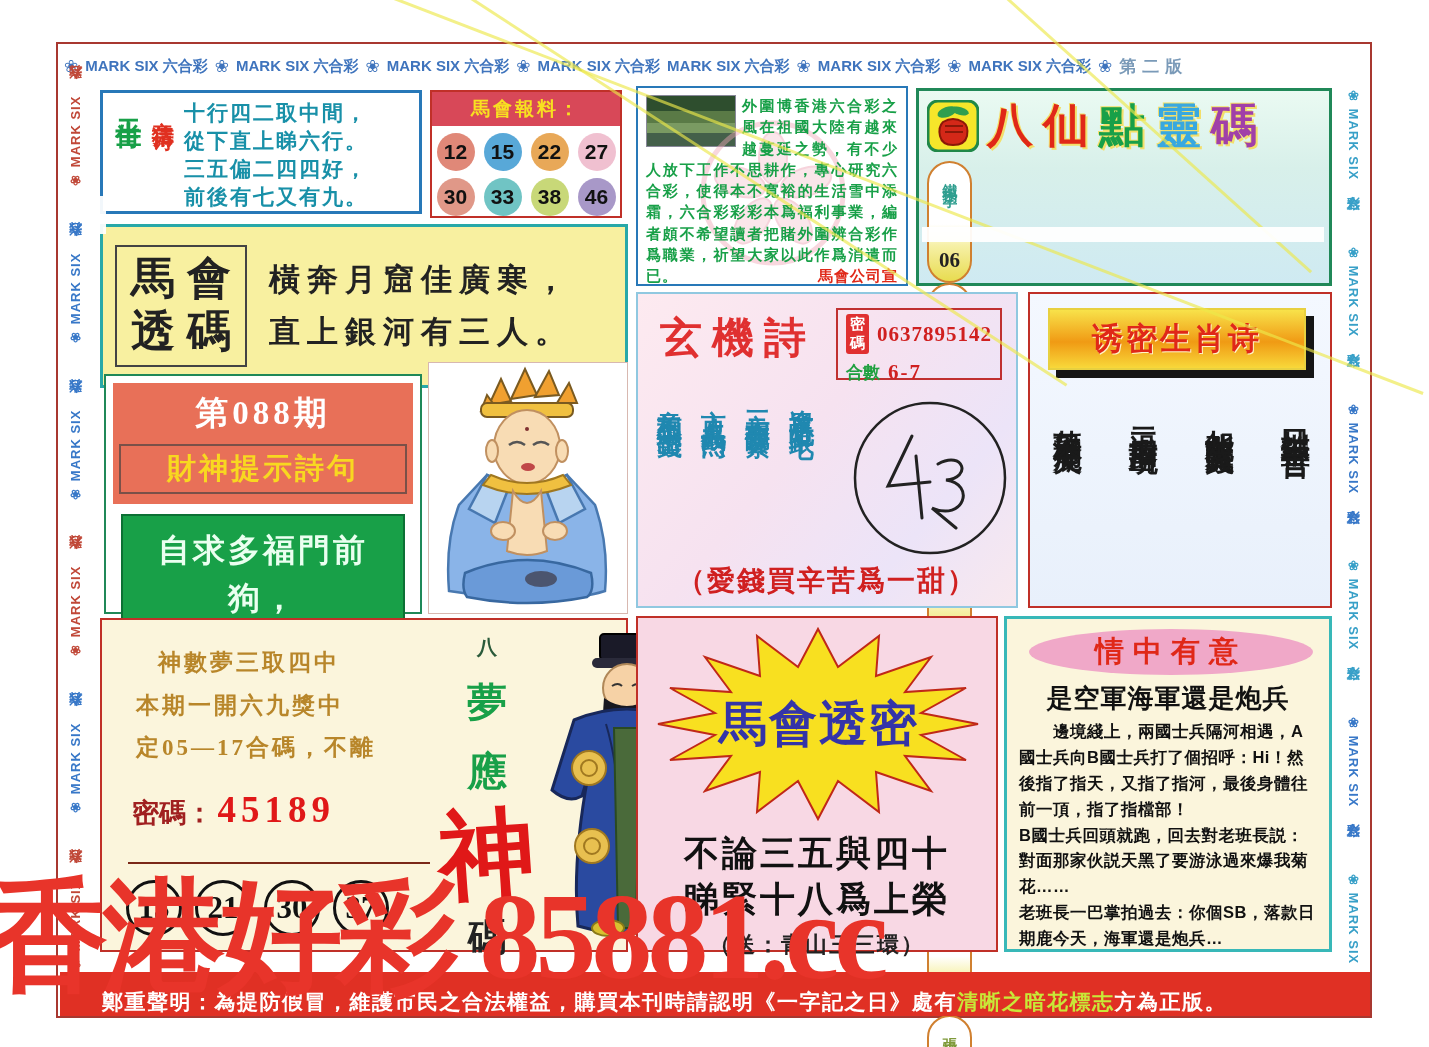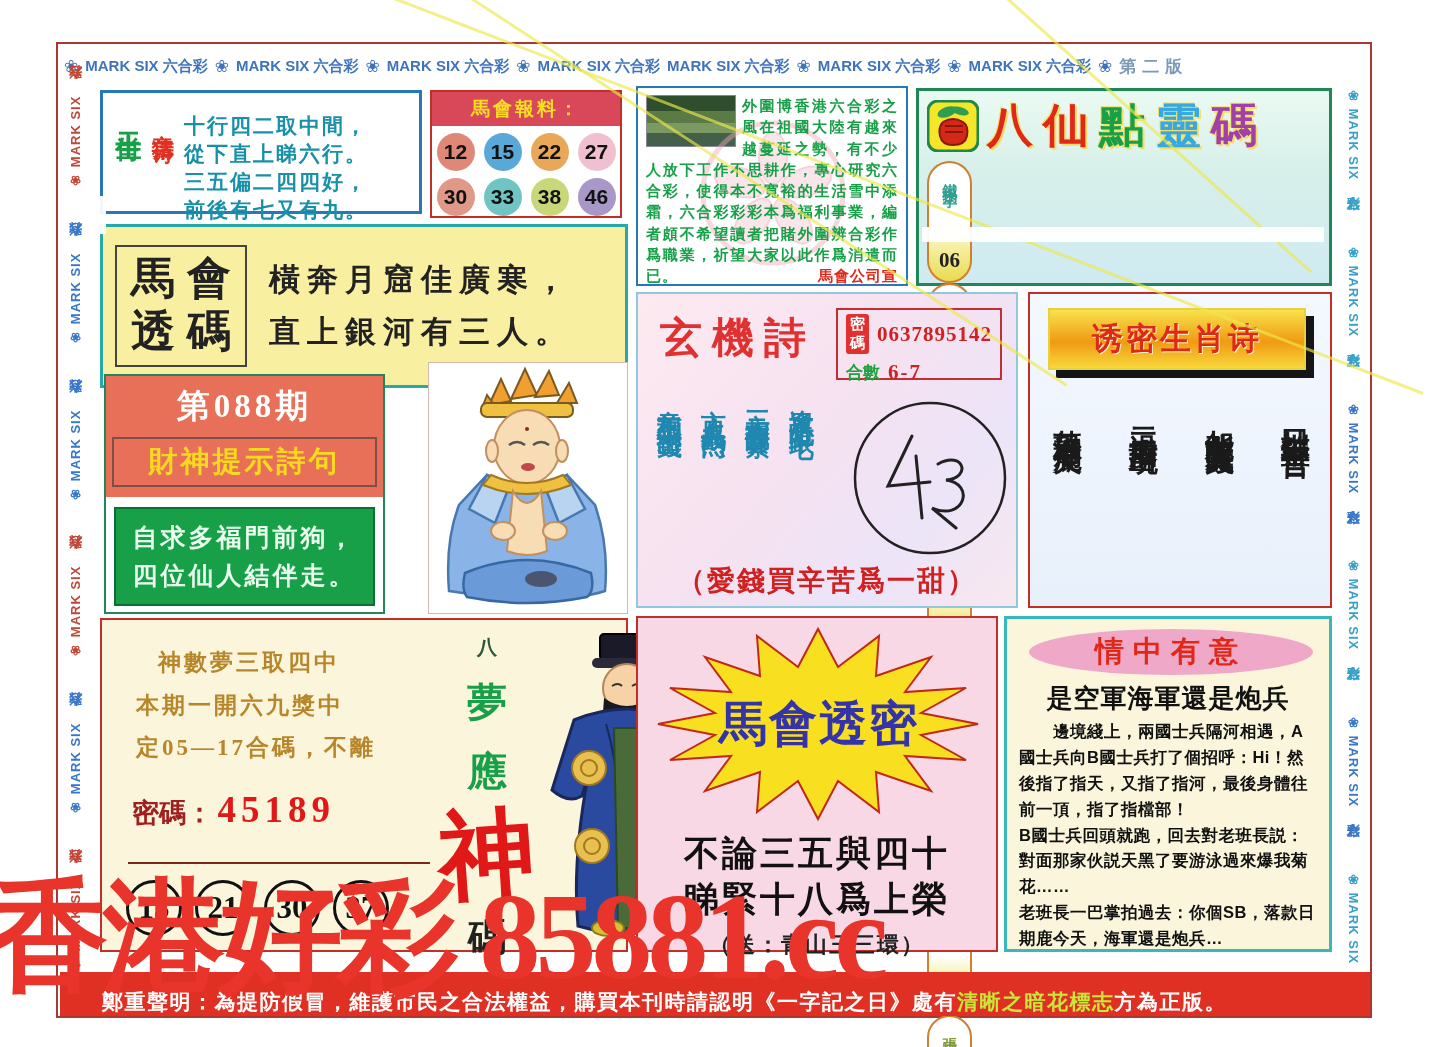--- a/index.html
+++ b/index.html
@@ -20,21 +20,21 @@
   
   .sideStrip { position:absolute; top:88px; width:34px; height:884px; display:flex; flex-direction:column; align-items:center; justify-content:space-between; }
   #stripL { left:59px; }
   #stripR { left:1336px; }
   .stripItem { writing-mode:vertical-rl; font-size:13px; font-weight:bold; letter-spacing:1px; white-space:nowrap; }
   #stripL .stripItem { transform:rotate(180deg); }
 
   .box { position:absolute; background:#fff; }
 
   
-  #zodiacBox { left:100px; top:90px; width:322px; height:124px; border:3px solid #2878b8; display:flex; padding:19px 8px; }
+  #zodiacBox { left:100px; top:90px; width:322px; height:124px; border:3px solid #2878b8; display:flex; padding:6px 8px; }
   #zodiacTitle { writing-mode:vertical-rl; font-size:26px; font-weight:bold; color:#18a048; font-family:"Liberation Serif",serif; letter-spacing:1px; margin-right:2px; }
   #zodiacSub { writing-mode:vertical-rl; font-size:22px; font-weight:bold; color:#e03020; font-family:"Liberation Serif",serif; letter-spacing:4px; margin:4px 6px 0 0; }
   #zodiacLines { flex:1; display:flex; flex-direction:column; justify-content:space-around; }
   .zline { font-size:21px; font-weight:bold; color:#1890a8; letter-spacing:2px; }
 
   
   #baoliaoBox { left:430px; top:90px; width:192px; height:128px; border:2px solid #c03028; }
   #baoliaoTitle { background:#d84858; color:#f8e020; font-weight:bold; font-size:19px; text-align:center; letter-spacing:3px; padding:4px 0; }
   .ballRow { display:flex; justify-content:space-around; margin-top:7px; }
   .ball { width:38px; height:38px; border-radius:50%; display:flex; align-items:center; justify-content:center; font-size:21px; font-weight:bold; color:#111; }
@@ -61,27 +61,27 @@
   .pnum.circled { border:2px solid #9a9a60; border-radius:50%; background:#eef0a8; padding:0 3px; margin-bottom:5px; }
 
   
   #toumaBox { left:100px; top:224px; width:528px; height:164px; border:3px solid #28a8a8; background:#f8f0a0; display:flex; align-items:center; padding:14px 12px; }
   #toumaLabel { border:2px solid #444; width:132px; padding:6px 8px; display:grid; grid-template-columns:1fr 1fr; justify-items:center;
                 font-family:"Liberation Serif",serif; font-size:44px; font-weight:bold; color:#222; line-height:1.2; background:#f8f0a0; }
   #toumaPoem { flex:1; padding-left:22px; }
   .toumaLine { font-family:"Liberation Serif",serif; font-size:31px; font-weight:bold; color:#222; letter-spacing:7px; margin:10px 0; }
 
   
-  #issueBox { left:104px; top:374px; width:281px; height:240px; border:2px solid #208858; padding:0; }
+  #issueBox { left:104px; top:374px; width:318px; height:240px; border:2px solid #208858; padding:7px; }
   #issueRed { background:#e87058; padding:8px 6px 10px; }
   #issueNum { color:#fff; font-size:33px; font-weight:bold; text-align:center; letter-spacing:4px; font-family:"Liberation Serif",serif; }
   #hintBar { border:2px solid #7a5048; margin-top:8px; padding:3px 0; text-align:center; }
   #hintTitle { color:#f8d820; font-size:29px; font-weight:bold; letter-spacing:3px; }
   #issueGreen { background:#18a048; border:2px solid #0c7034; margin:10px 8px 0; padding:10px 6px; text-align:center; }
-  .gpoem { color:#eafff0; font-family:"Liberation Serif",serif; font-size:25px; font-weight:bold; letter-spacing:3px; line-height:1.5; }
+  .gpoem { color:#eafff0; font-family:"Liberation Serif",serif; font-size:32px; font-weight:bold; letter-spacing:3px; line-height:1.5; }
 
   
   #buddhaBox { left:428px; top:362px; width:200px; height:252px; border:1px solid #d8b8b0; background:#fff; }
 
   
   #xuanjiBox { left:636px; top:292px; width:382px; height:316px; border:2px solid #90c8e0;
                background:linear-gradient(130deg,#fdeaf0,#f6e2f0 45%,#ece4f8 75%,#f8e8ee); }
   #xuanjiTitle { position:absolute; left:22px; top:16px; font-size:42px; font-weight:bold; color:#e03030; font-family:"Liberation Serif",serif; letter-spacing:10px; }
   #codeBox { position:absolute; right:14px; top:14px; width:166px; height:72px; border:2px solid #c03030; padding:4px 8px; }
   .codeRow { display:flex; align-items:center; gap:8px; }

